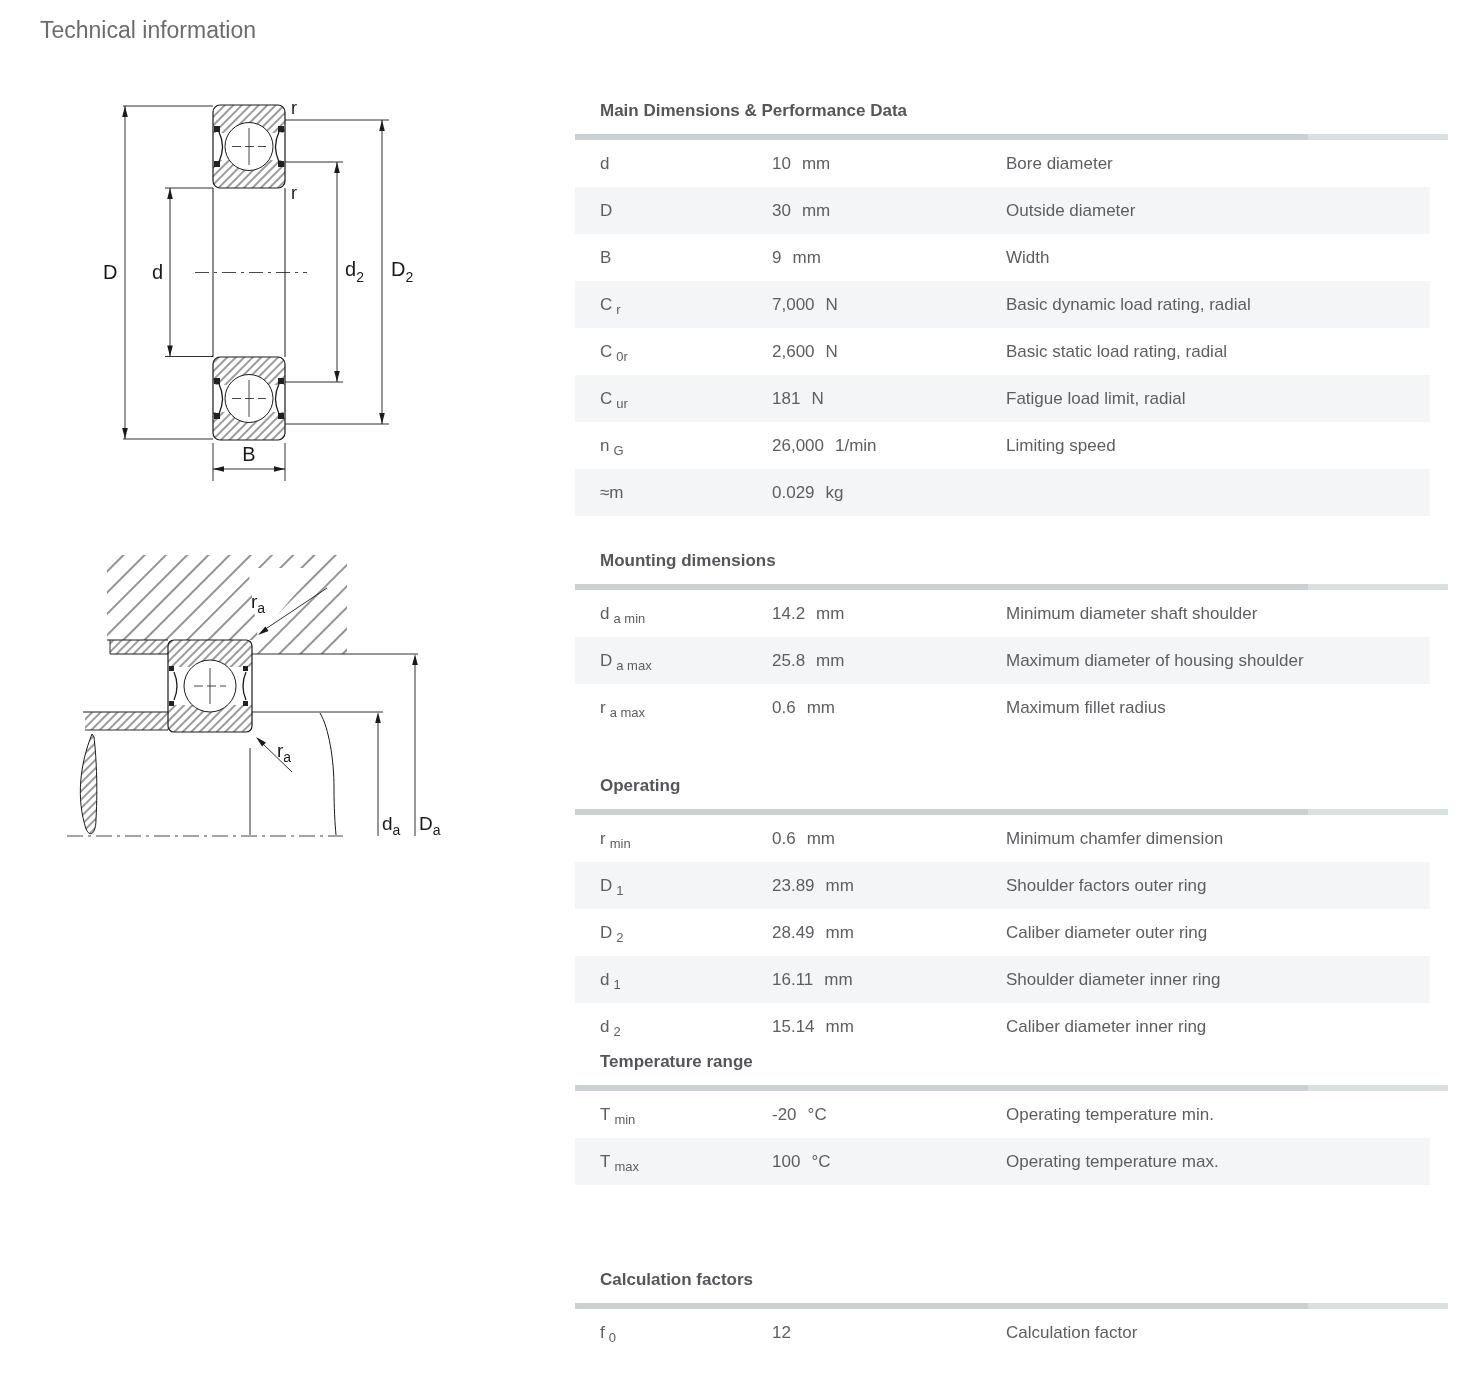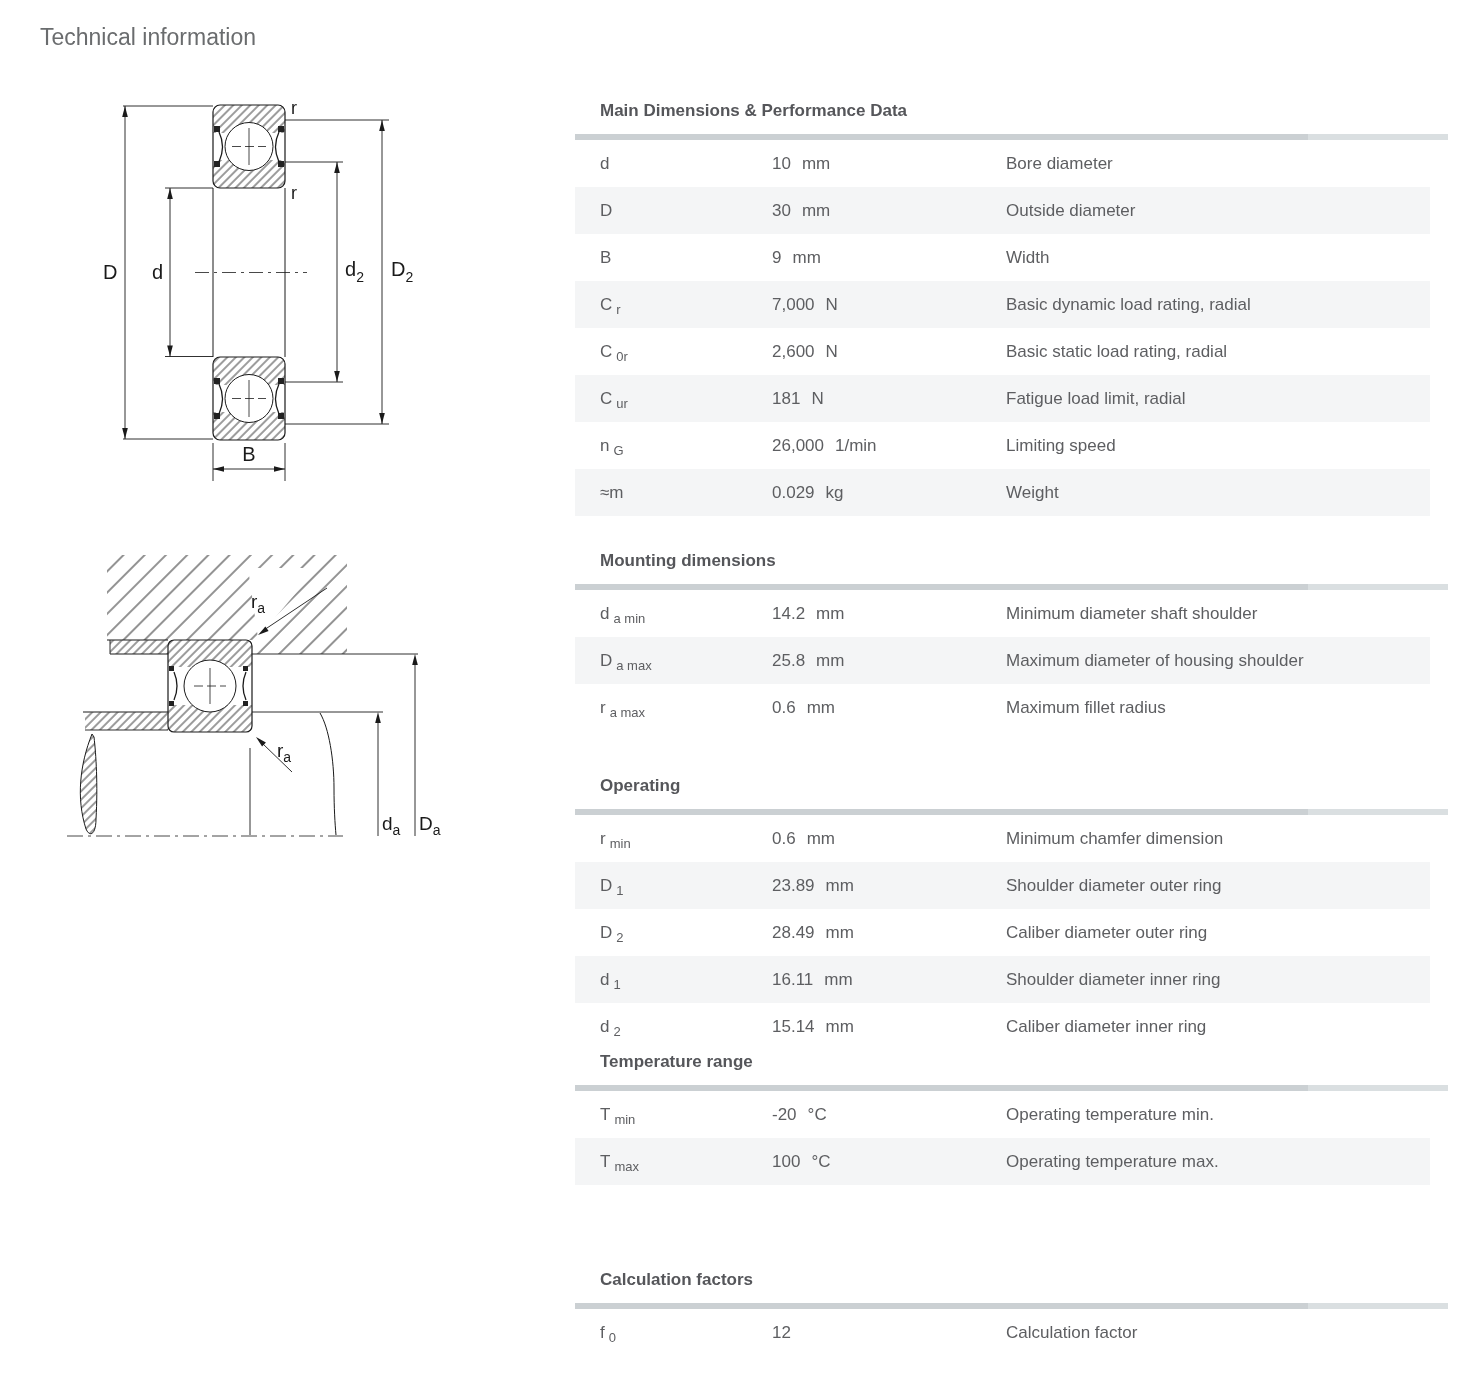--- a/index.html
+++ b/index.html
@@ -1,18 +1,18 @@
 <!DOCTYPE html>
 <html><head>
 <meta charset="utf-8">
 <style>
   html,body{margin:0;padding:0;background:#fff;}
   .page{position:relative;width:1479px;height:1388px;background:#ffffff;overflow:hidden;
         font-family:"Liberation Sans","DejaVu Sans",sans-serif;color:#5d5e61;}
-  .page-title{position:absolute;left:40px;top:24px;font-size:23px;color:#6a6c6e;}
+  .page-title{position:absolute;left:40px;top:17px;font-size:23px;color:#6a6c6e;}
   .drawing{position:absolute;}
   .d1{left:95px;top:95px;}
   .d2{left:65px;top:540px;}
   svg text{font-family:"Liberation Sans","DejaVu Sans",sans-serif;fill:#1a1a1a;}
   .tables{position:absolute;left:575px;top:98px;width:873px;}
   .tsection{position:absolute;left:0;width:100%;}
   .s1{top:0;} .s2{top:450px;} .s3{top:675px;} .s4{top:951px;} .s5{top:1169px;}
   .tsection h2{font-size:17px;line-height:26px;font-weight:bold;color:#55565a;margin:0 0 10px 0;padding-left:25px;}
   .bar{height:6px;background:linear-gradient(90deg,#cbd0d3 0%,#cbd0d3 84%,#dadfe1 84%,#dadfe1 100%);}
   .rows{width:855px;}
@@ -238,21 +238,20 @@
           <span class="c-desc">Fatigue load limit, radial</span>
         </div>
         <div class="row">
           <span class="c-sym"><span>n</span><span class="s">G</span></span>
           <span class="c-val"><span>26,000</span><span class="unit">1/min</span></span>
           <span class="c-desc">Limiting speed</span>
         </div>
         <div class="row alt">
           <span class="c-sym"><span>≈m</span><span class="s"></span></span>
           <span class="c-val"><span>0.029</span><span class="unit">kg</span></span>
-          <span class="c-desc">Weight</span>
         </div>
       </div>
     </div>
 
     <div class="tsection s2">
       <h2>Mounting dimensions</h2>
       <div class="bar"></div>
       <div class="rows">
         <div class="row">
           <span class="c-sym"><span>d</span><span class="s">a min</span></span>
@@ -277,21 +276,21 @@
       <div class="bar"></div>
       <div class="rows">
         <div class="row">
           <span class="c-sym"><span>r</span><span class="s">min</span></span>
           <span class="c-val"><span>0.6</span><span class="unit">mm</span></span>
           <span class="c-desc">Minimum chamfer dimension</span>
         </div>
         <div class="row alt">
           <span class="c-sym"><span>D</span><span class="s">1</span></span>
           <span class="c-val"><span>23.89</span><span class="unit">mm</span></span>
-          <span class="c-desc">Shoulder diameter outer ring</span>
+          <span class="c-desc">Shoulder factors outer ring</span>
         </div>
         <div class="row">
           <span class="c-sym"><span>D</span><span class="s">2</span></span>
           <span class="c-val"><span>28.49</span><span class="unit">mm</span></span>
           <span class="c-desc">Caliber diameter outer ring</span>
         </div>
         <div class="row alt">
           <span class="c-sym"><span>d</span><span class="s">1</span></span>
           <span class="c-val"><span>16.11</span><span class="unit">mm</span></span>
           <span class="c-desc">Shoulder diameter inner ring</span>

